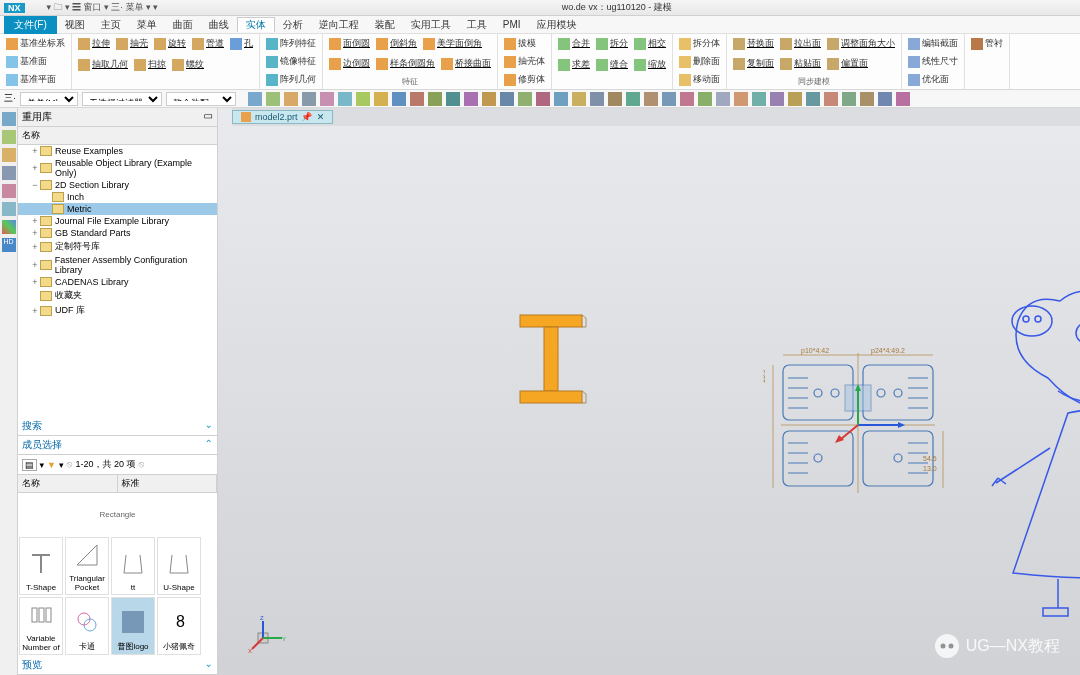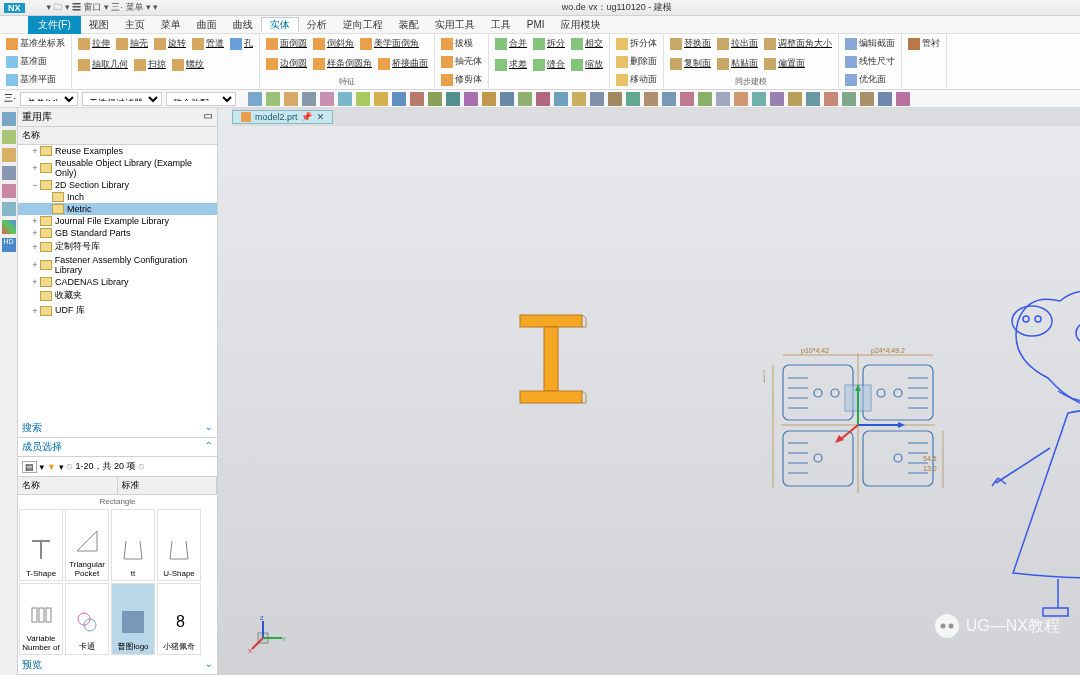--- a/index.html
+++ b/index.html
@@ -3,21 +3,21 @@
 <meta charset="utf-8">
 <style>
 * { box-sizing: border-box; margin: 0; padding: 0; font-family: "Microsoft YaHei", Arial, sans-serif; }
 body { width: 1080px; height: 675px; overflow: hidden; background: #fff; font-size: 10px; }
 .titlebar { height: 16px; background: linear-gradient(#f5f5f5,#e8e8e8); display: flex; align-items: center; padding: 0 4px; border-bottom: 1px solid #d0d0d0; }
 .nx-logo { background: #1b99c6; color: #fff; padding: 0 4px; font-weight: bold; font-size: 9px; }
 .title-center { flex: 1; text-align: center; color: #333; font-size: 9px; }
 .menubar { height: 18px; background: #f7f7f7; display: flex; align-items: center; padding-left: 4px; border-bottom: 1px solid #e0e0e0; }
 .menu-item { padding: 0 8px; font-size: 10px; color: #333; cursor: pointer; }
 .menu-item.active { background: #fff; border: 1px solid #ccc; border-bottom: none; color: #0078a8; }
-.file-menu { background: #0a8fc2; color: #fff; padding: 2px 10px; font-size: 10px; margin-left: 24px; }
+.file-menu { background: #0a8fc2; color: #fff; padding: 2px 10px; font-size: 10px; }
 .ribbon { height: 56px; background: #fdfdfd; border-bottom: 1px solid #d8d8d8; display: flex; overflow: hidden; }
 .ribbon-group { border-right: 1px solid #e0e0e0; padding: 2px 4px; display: flex; flex-direction: column; justify-content: space-between; }
 .ribbon-row { display: flex; gap: 2px; text-decoration: underline; }
 .ribbon-btn { display: flex; align-items: center; gap: 2px; padding: 1px 2px; font-size: 9px; color: #333; white-space: nowrap; }
 .ribbon-btn .ic { width: 12px; height: 12px; display: inline-block; }
 .ribbon-label { text-align: center; font-size: 8px; color: #666; }
 .quickbar { height: 18px; background: #f7f7f7; border-bottom: 1px solid #d8d8d8; display: flex; align-items: center; padding: 0 4px; gap: 4px; }
 .qb-sel { font-size: 9px; border: 1px solid #ccc; background: #fff; padding: 4px 2px; height: 14px; }
 .qb-icon { width: 14px; height: 14px; display: inline-block; }
 .main { display: flex; height: calc(675px - 16px - 18px - 56px - 18px); }
@@ -30,28 +30,28 @@
 .tree-row .tog { width: 10px; text-align: center; color: #666; }
 .tree-row .ic { width: 12px; height: 10px; background: #f3d98a; border: 1px solid #bfa04a; margin-right: 3px; }
 .tree-row.sel { background: #9cc9e8; }
 .indent1 { padding-left: 12px; }
 .indent2 { padding-left: 24px; }
 .search-head { padding: 2px 4px; font-size: 10px; color: #0068a6; border-bottom: 1px solid #d0d0d0; display:flex; justify-content:space-between;}
 .search-bar { display: flex; align-items: center; padding: 3px 4px; gap: 3px; font-size: 9px; }
 .grid-head { display: flex; background: #f0f0f0; border-top: 1px solid #d0d0d0; border-bottom: 1px solid #d0d0d0; }
 .grid-head div { flex: 1; padding: 2px 4px; font-size: 9px; border-right: 1px solid #d0d0d0; }
 .shape-grid { display: flex; flex-wrap: wrap; }
-.shape-cell { width: 44px; height: 72px; border: 1px solid #e0e0e0; margin: 1px; display: flex; flex-direction: column; align-items: center; justify-content: flex-end; font-size: 8px; text-align: center; padding-bottom: 2px; }
+.shape-cell { width: 44px; height: 58px; border: 1px solid #e0e0e0; margin: 1px; display: flex; flex-direction: column; align-items: center; justify-content: flex-end; font-size: 8px; text-align: center; padding-bottom: 2px; }
 .shape-cell.sel { background: #b8d8ea; }
 .shape-thumb { width: 30px; height: 30px; margin-bottom: 4px; border: 1px solid #b0b0b0; }
 .canvas-area { flex: 1; position: relative; background: linear-gradient(#e8eaed,#d0d2d5); }
 .tab-strip { position: absolute; top: 0; left: 14px; height: 18px; display: flex; align-items: center; background: #dcdde0; width: 100%; }
 .doc-tab { background: #c9e7ee; border: 1px solid #8ab8c4; padding: 1px 8px; font-size: 9px; color: #1b5870; display: flex; align-items: center; gap: 4px; }
 .triad { position: absolute; bottom: 20px; left: 30px; width: 40px; height: 40px; }
-.watermark { position: absolute; right: 20px; bottom: 36px; color: #fff; font-size: 16px; opacity: 0.85; display: flex; align-items: center; gap: 6px; }
+.watermark { position: absolute; right: 20px; bottom: 16px; color: #fff; font-size: 16px; opacity: 0.85; display: flex; align-items: center; gap: 6px; }
 .chev { color: #1b99c6; }
 svg { display: block; }
 </style>
 </head>
 <body>
 
 <div class="titlebar">
   <span class="nx-logo">NX</span>
   <span style="margin-left:22px;font-size:9px;color:#555">▾ 🗀 ▾ ☰ 窗口 ▾ 三· 菜单 ▾ ▾</span>
   <span class="title-center">wo.de vx：ug110120 - 建模</span>
@@ -120,20 +120,34 @@
       <div class="ribbon-btn">
           <span class="ic" style="background:#d4a860"></span>
           <span>扫掠</span>
         </div>
       <div class="ribbon-btn">
           <span class="ic" style="background:#d4a860"></span>
           <span>螺纹</span>
         </div>
     </div>
     <div class="ribbon-label">&nbsp;</div>
+  </div>
+  <div class="ribbon-group">
+    <div class="ribbon-btn">
+        <span class="ic" style="background:#5ab4c8"></span>
+        <span>阵列特征</span>
+      </div>
+    <div class="ribbon-btn">
+        <span class="ic" style="background:#5ab4c8"></span>
+        <span>镜像特征</span>
+      </div>
+    <div class="ribbon-btn">
+        <span class="ic" style="background:#5ab4c8"></span>
+        <span>阵列几何</span>
+      </div>
   </div>
   <div class="ribbon-group">
     <div class="ribbon-row">
     <div class="ribbon-btn">
           <span class="ic" style="background:#e8a04a"></span>
           <span>面倒圆</span>
         </div>
     <div class="ribbon-btn">
           <span class="ic" style="background:#e8a04a"></span>
           <span>倒斜角</span>
@@ -411,21 +425,21 @@
       <span style="color:#e8a030">▼</span>
         <span>▾</span>
       <span style="color:#999">⦸</span>
       <span>1-20，共 20 项</span>
       <span style="color:#999">⦸</span>
     </div>
     <div class="grid-head">
       <div>名称</div>
         <div>标准</div>
     </div>
-    <div style="text-align:center;font-size:8px;color:#666;padding:2px">Rectangle</div>
+    <div style="text-align:center;font-size:8px;color:#666;padding:17px">Rectangle</div>
     <div class="shape-grid" id="shapes">
         <div class="shape-cell">
           <div class="shape-thumb" style="border:none">
             <svg width="30" height="30">
               <path d="M6 6 h18 M15 6 v18" stroke="#888" fill="none" stroke-width="2"></path>
             </svg>
           </div>
           <span>T-Shape</span>
         </div>
         <div class="shape-cell">

